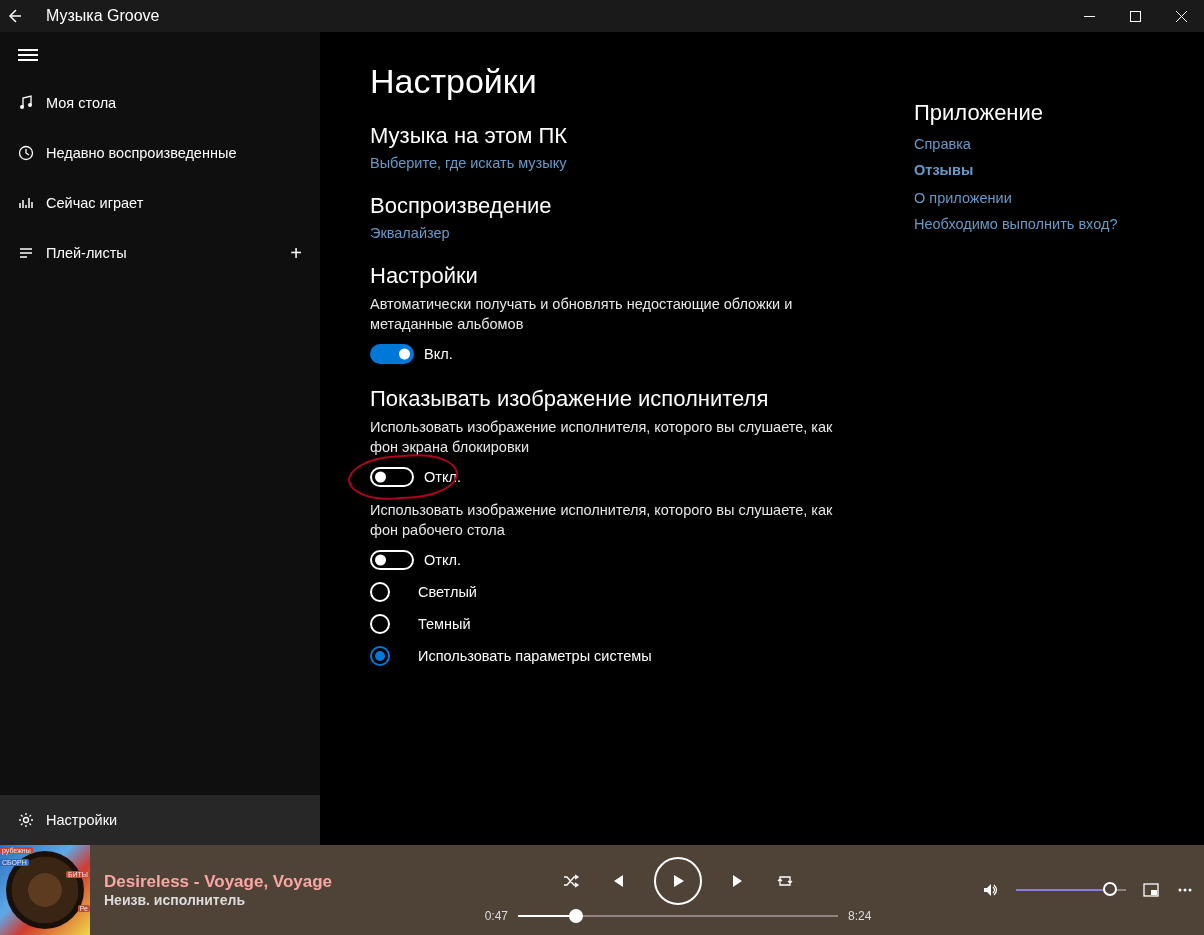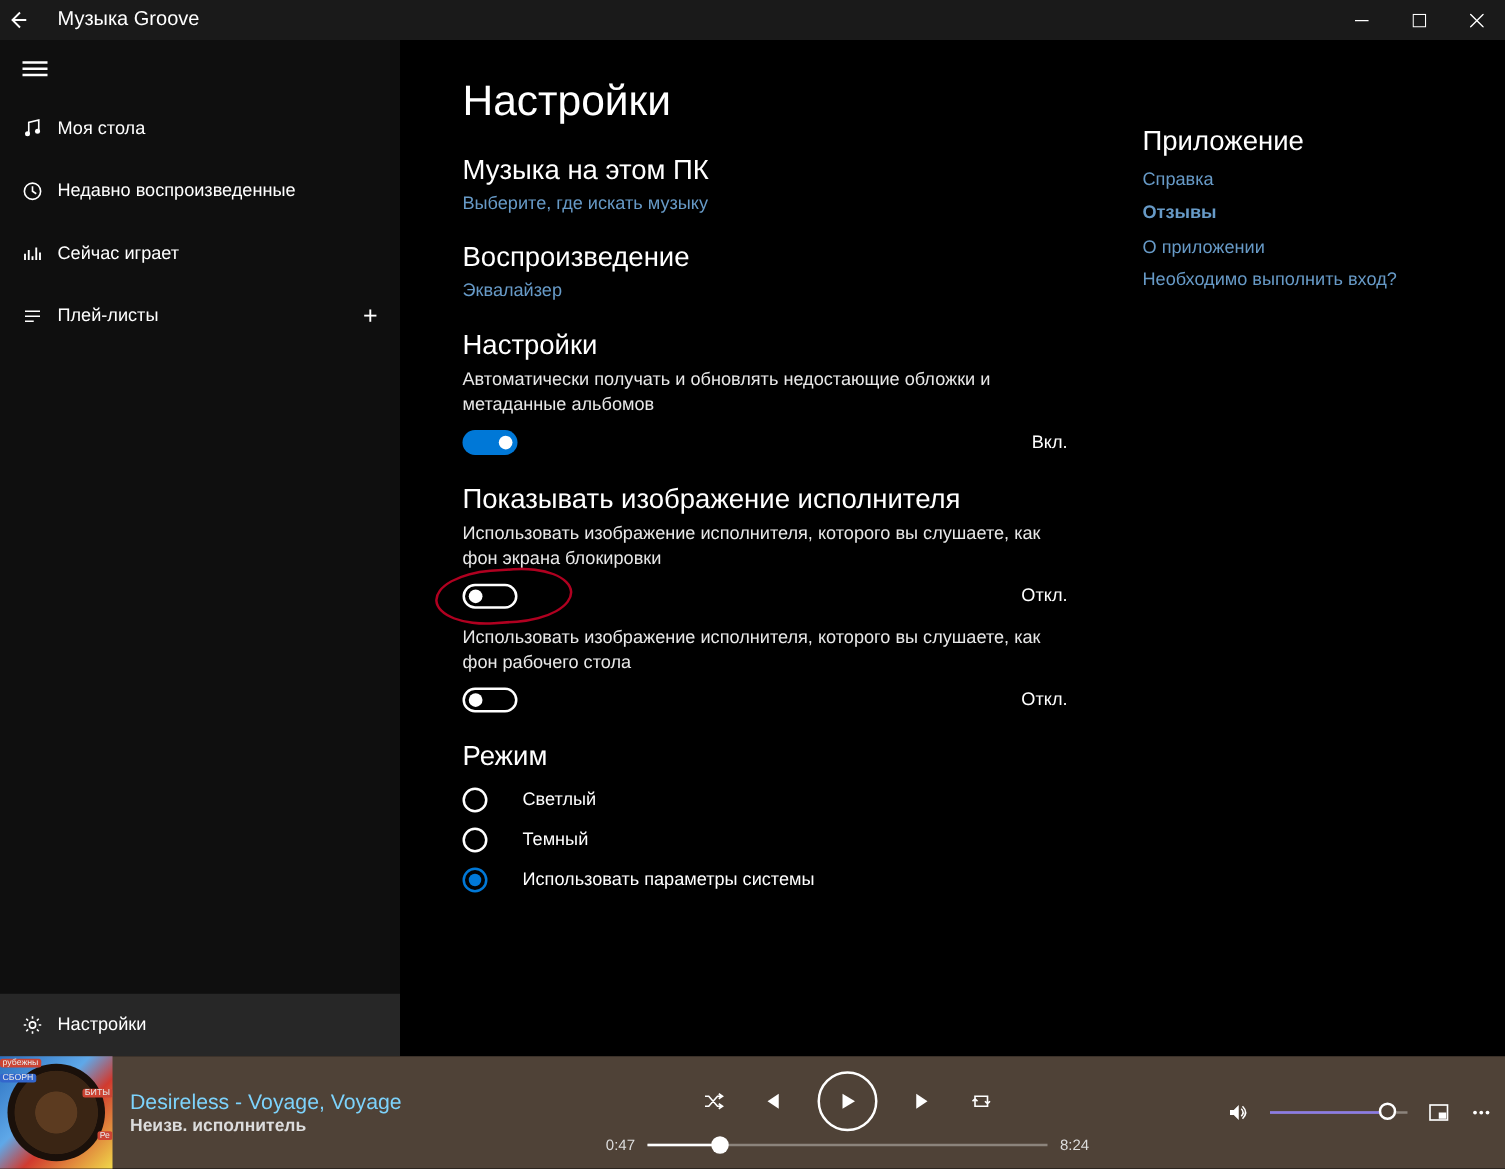--- a/index.html
+++ b/index.html
@@ -31,21 +31,21 @@
 .content { flex: 1; background: #000; padding: 30px 50px 20px; overflow-y: auto; display: flex; gap: 60px; }
 .col-left { flex: 1; max-width: 560px; }
 .col-right { width: 240px; }
 
 .page-title { font-size: 34px; font-weight: 300; margin-bottom: 18px; }
 .section-h { font-size: 22px; font-weight: 400; margin-top: 22px; margin-bottom: 6px; }
 .link { color: #679ac7; font-size: 14.5px; cursor: pointer; display: block; margin: 4px 0; }
 .desc { font-size: 14.5px; color: #e8e8e8; line-height: 1.35; margin-top: 2px; }
 
 
-.toggle-row { display: flex; align-items: center; margin-top: 10px; gap: 10px; justify-content: space-between; }
+.toggle-row { display: flex; align-items: center; margin-top: 10px; gap: 10px; }
 .toggle { width: 44px; height: 20px; border-radius: 10px; position: relative; cursor: pointer; }
 .toggle.on { background: #0078d7; }
 .toggle.off { background: transparent; border: 2px solid #fff; }
 .toggle .knob { width: 11px; height: 11px; background: #fff; border-radius: 50%; position: absolute; top: 50%; transform: translateY(-50%); }
 .toggle.on .knob { right: 4px; }
 .toggle.off .knob { left: 3px; background: #fff; }
 .toggle-label { font-size: 14.5px; }
 
 .circle-anno { position: absolute; border: 2.5px solid #b00020; border-radius: 50%/60%; width: 110px; height: 44px; pointer-events: none; transform: rotate(-4deg); }
 
@@ -59,21 +59,21 @@
 
 .player { height: 90px; background: #4f4237; display: flex; align-items: center; padding: 0 10px 0 0; position: relative; }
 .album-art { width: 90px; height: 90px; background: linear-gradient(135deg,#2a6fbf,#5fa8e8 40%,#d13a2f 60%,#f0d84a); position: relative; overflow: hidden; }
 .album-art::before { content:""; position:absolute; inset:6px 6px 6px 6px; border-radius:50%; background: radial-gradient(circle at 50% 50%, #5c3b20 0 30%, #3a2514 31% 60%, #1a100a 61% 100%); }
 .album-art .tag { position:absolute; top:2px; left:0; font-size:7px; color:#e8e8e8; background:#c43; padding:0 2px; border-radius:2px; }
 .album-art .tag2 { top:14px; background:#36c; }
 .album-art .tag3 { top:26px; left:auto; right:0; background:#c43; }
 .album-art .tag4 { top:60px; left:auto; right:0; background:#c43; }
 
 .track-info { margin-left: 14px; min-width: 270px; }
-.track-title { font-size: 17px; color: #7dd3fc; font-weight: 400; }
+.track-title { font-size: 17px; color: #fca5a5; font-weight: 700; }
 .track-artist { font-size: 14px; color: #dcdcdc; font-weight: 600; }
 
 .controls-center { flex: 1; display: flex; flex-direction: column; align-items: center; }
 .ctrl-row { display: flex; align-items: center; gap: 28px; }
 .ctrl-btn { cursor: pointer; color: #fff; display: flex; align-items: center; justify-content: center; }
 .play-btn { width: 48px; height: 48px; border: 2px solid #fff; border-radius: 50%; }
 .progress-row { display: flex; align-items: center; gap: 10px; margin-top: 4px; font-size: 12px; color: #ddd; }
 .progress-bar { width: 320px; height: 2px; background: rgba(255,255,255,0.35); position: relative; }
 .progress-fill { height: 2px; background: #fff; width: 18%; }
 .progress-knob { width: 14px; height: 14px; background: #fff; border-radius: 50%; position: absolute; top: -6px; left: 18%; margin-left: -7px; }
@@ -204,21 +204,20 @@
         <div class="circle-anno" style="left:-22px; top:-12px;"></div>
       </div>
       <div class="desc" style="margin-top:14px;">Использовать изображение исполнителя, которого вы слушаете, как фон рабочего стола</div>
       <div class="toggle-row">
         <div class="toggle off">
             <div class="knob"></div>
           </div>
         <span class="toggle-label">Откл.</span>
       </div>
 
-      <div class="section-h">Режим</div>
       <div class="radio-row">
         <div class="radio"></div>
         <span class="radio-label">Светлый</span>
       </div>
       <div class="radio-row">
         <div class="radio"></div>
         <span class="radio-label">Темный</span>
       </div>
       <div class="radio-row">
         <div class="radio sel"></div>

